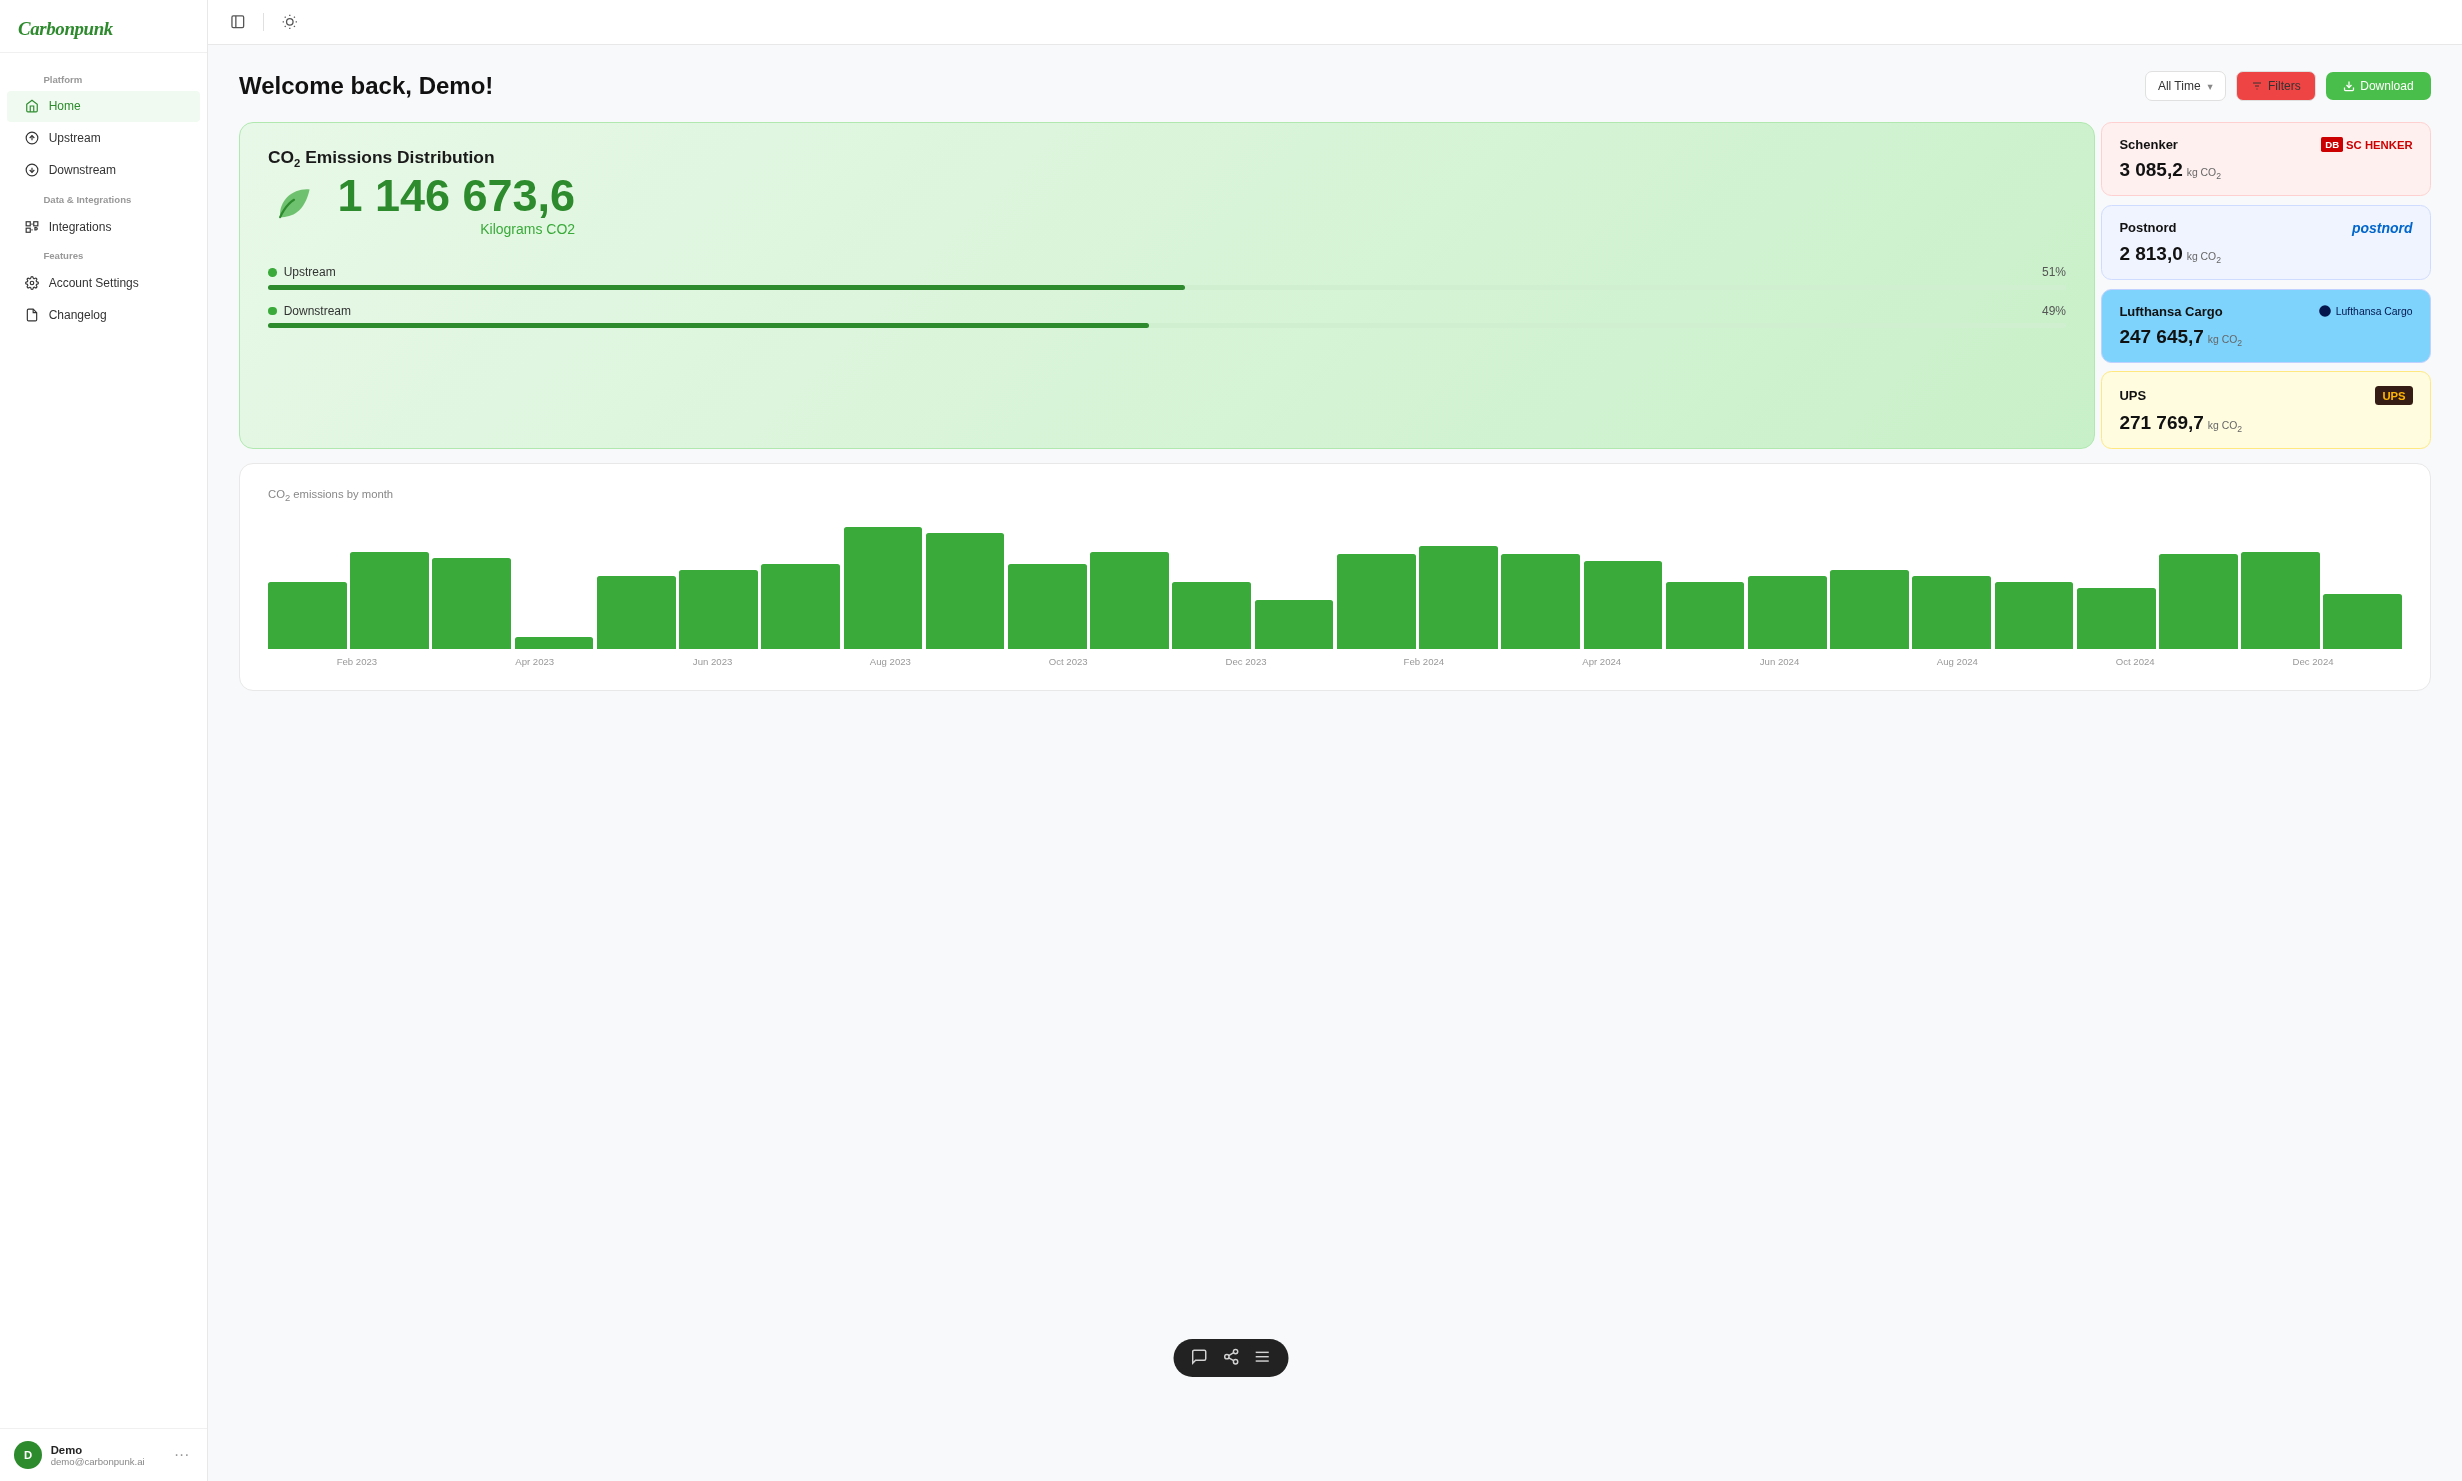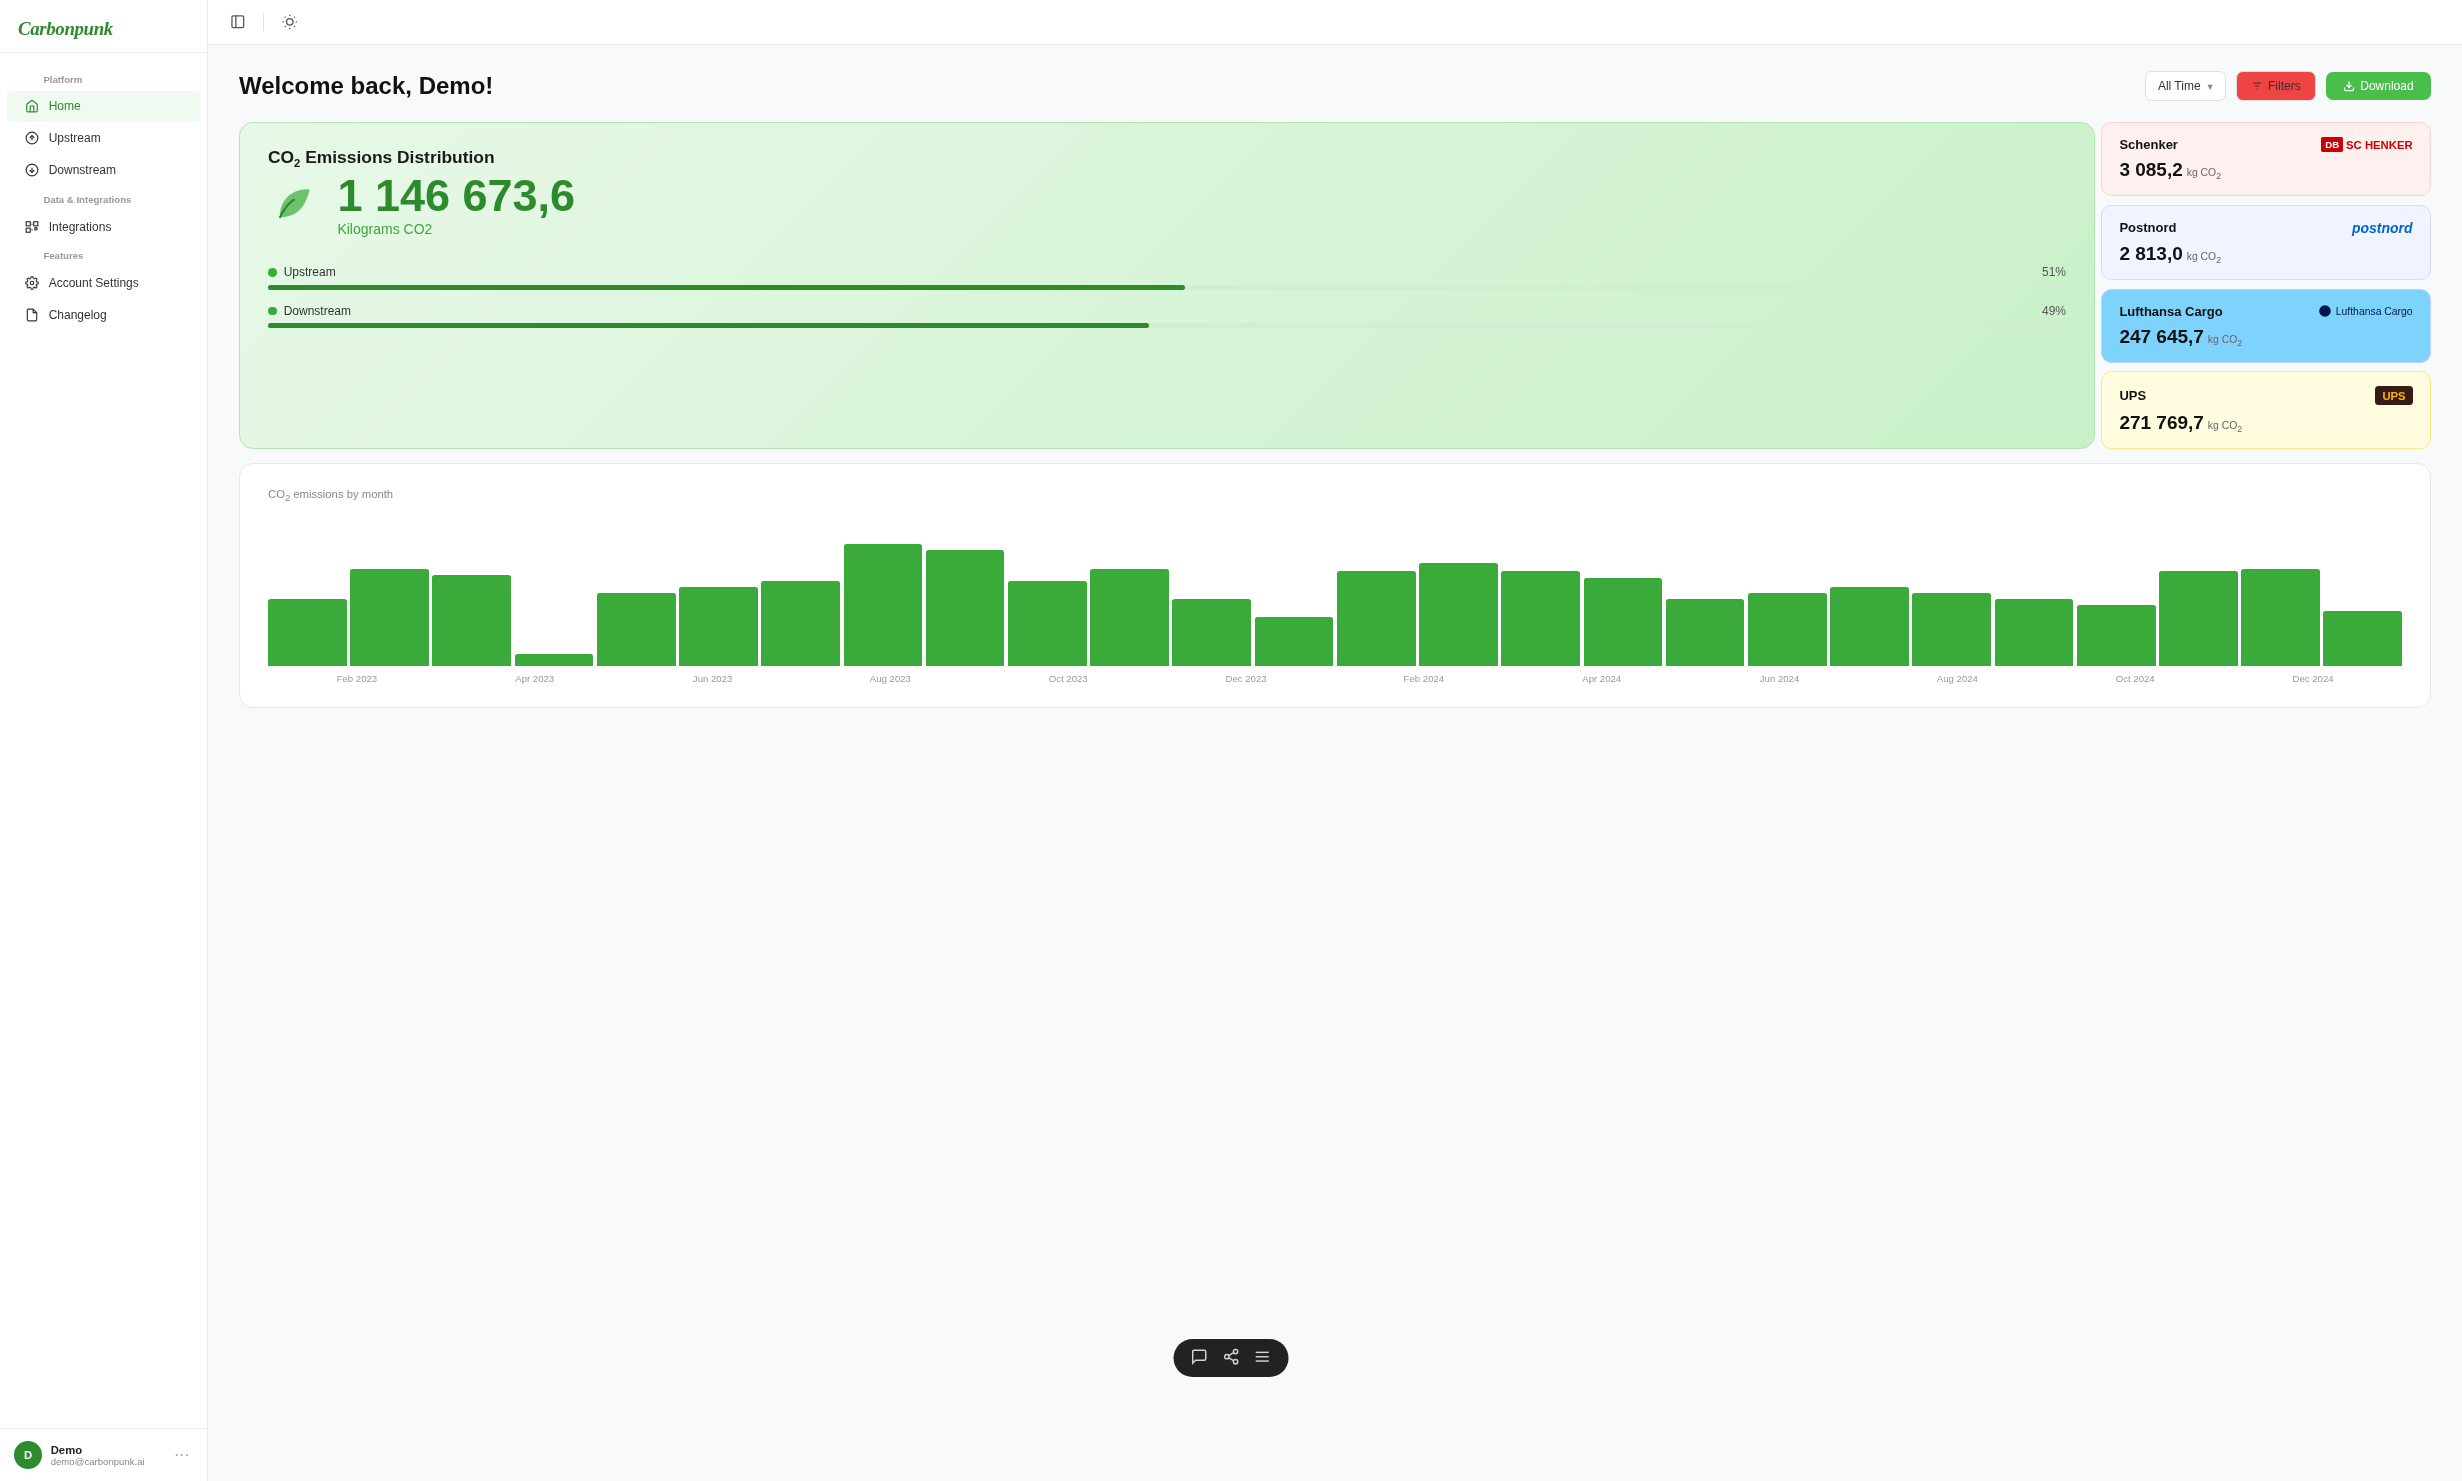--- a/index.html
+++ b/index.html
@@ -177,20 +177,21 @@
     .card-subtitle {
       font-size: 11.3px;
       color: #555;
       margin-bottom: 24px;
     }
     .big-number-row {
       display: flex;
       align-items: center;
       gap: 17.4px;
       margin-bottom: 28px;
+      text-align: right;
     }
     .leaf-icon {
       width: 52px;
       height: 52px;
       color: #3aaa3a;
       display: flex;
       align-items: center;
       justify-content: center;
     }
     .big-number { font-size: 45px; font-weight: 800; color: #2d8a2d; line-height: 1; }
@@ -228,21 +229,21 @@
 
     
     .chart-card {
       background: #fff;
       border-radius: 14px;
       padding: 24px 28px;
       border: 0.9px solid #e8e8e8;
       margin-bottom: 14px;
     }
     .chart-title { font-size: 17.4px; font-weight: 700; color: #111; margin-bottom: 3.5px; }
-    .chart-subtitle { font-size: 11.3px; color: #888; margin-bottom: 23px; }
+    .chart-subtitle { font-size: 11.3px; color: #888; margin-bottom: 6px; }
     .chart-area { position: relative; height: 156px; }
     .bars-container {
       display: flex;
       align-items: flex-end;
       gap: 3.5px;
       height: 139px;
       padding-bottom: 0;
     }
     .bar-group { display: flex; flex-direction: column; align-items: center; flex: 1; }
     .bar {

